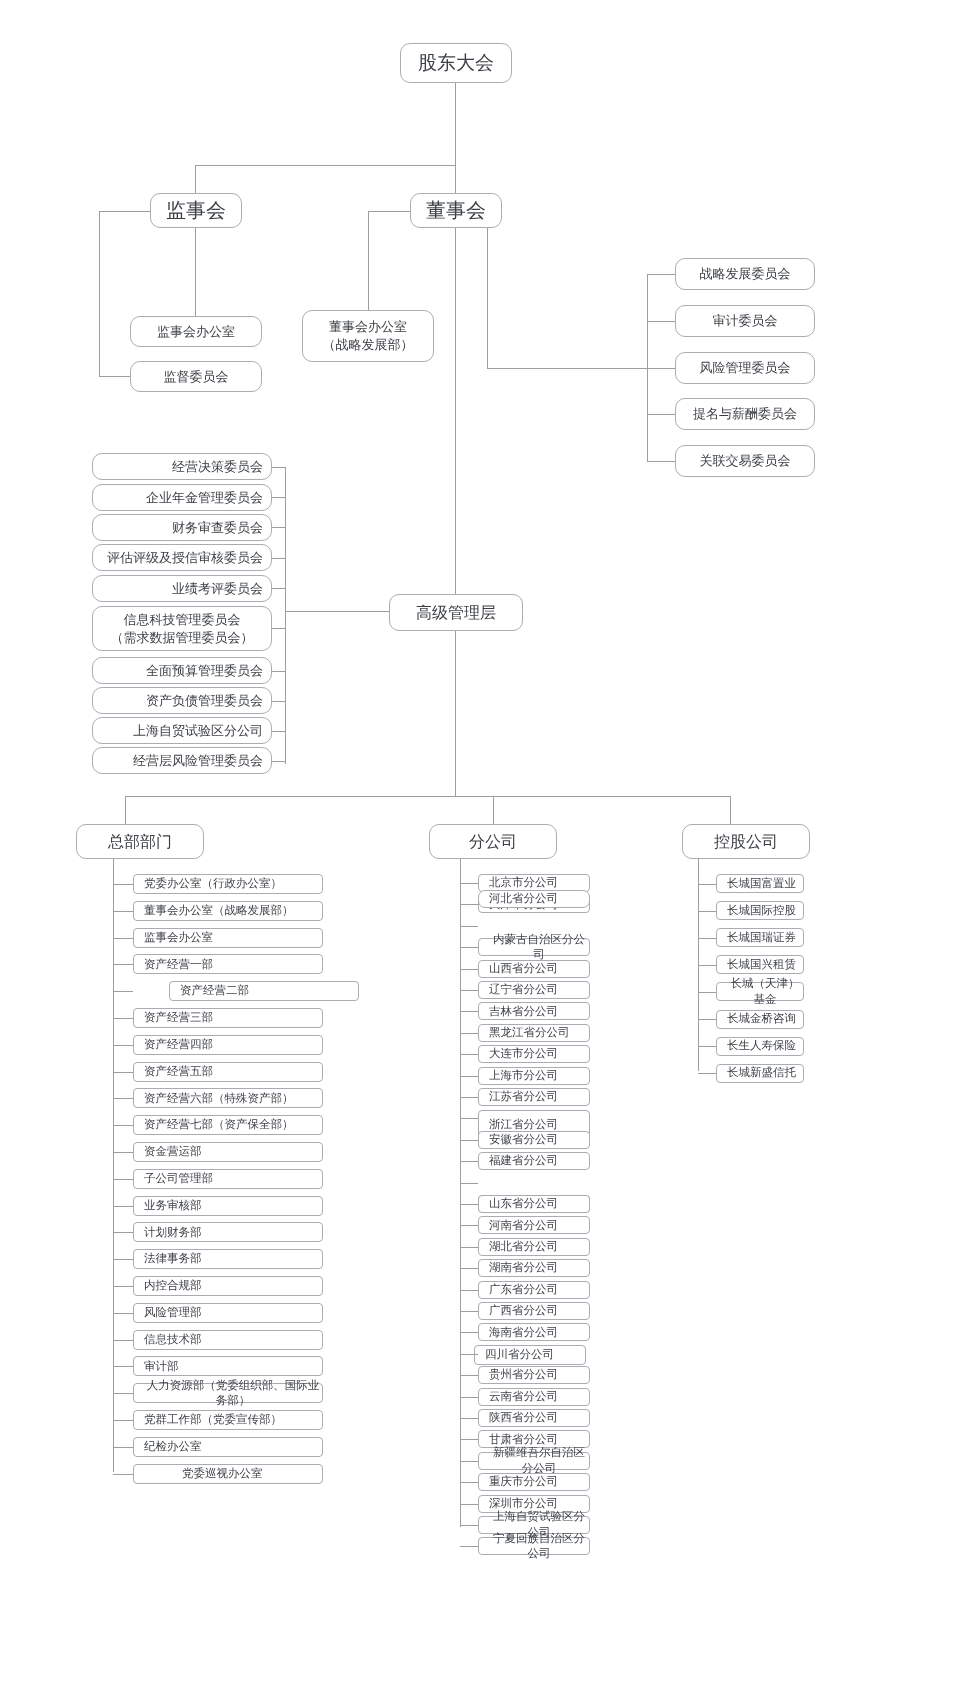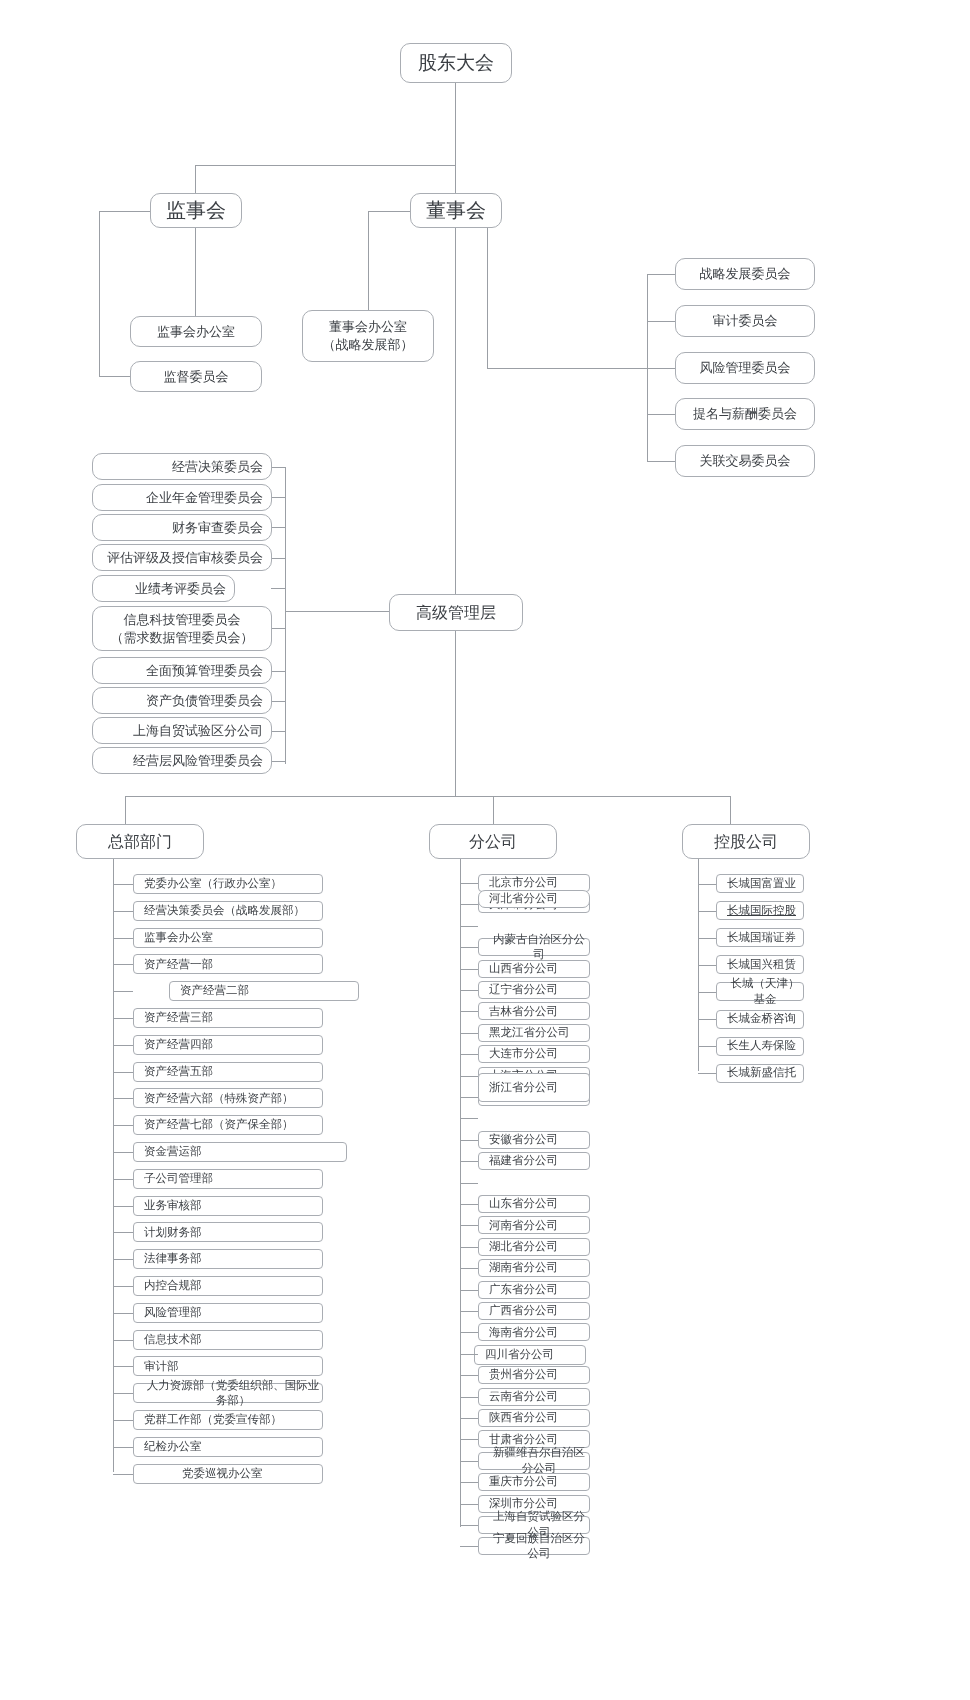--- a/index.html
+++ b/index.html
@@ -155,21 +155,21 @@
   </div>
   <div class="node rounded-lg t-comm t-right" style="left:92px; top:484px; width:180px; height:27px;">
     <span>企业年金管理委员会</span>
   </div>
   <div class="node rounded-lg t-comm t-right" style="left:92px; top:514px; width:180px; height:27px;">
     <span>财务审查委员会</span>
   </div>
   <div class="node rounded-lg t-comm t-right" style="left:92px; top:544px; width:180px; height:27px;">
     <span>评估评级及授信审核委员会</span>
   </div>
-  <div class="node rounded-lg t-comm t-right" style="left:92px; top:575px; width:143px; height:27px;">
+  <div class="node rounded-lg t-comm t-right" style="left:92px; top:575px; width:180px; height:27px;">
     <span>业绩考评委员会</span>
   </div>
   <div class="node rounded-lg t-comm" style="left:92px; top:606px; width:180px; height:45px;">
     <span>信息科技管理委员会
 （需求数据管理委员会）</span>
   </div>
   <div class="node rounded-lg t-comm t-right" style="left:92px; top:657px; width:180px; height:27px;">
     <span>全面预算管理委员会</span>
   </div>
   <div class="node rounded-lg t-comm t-right" style="left:92px; top:687px; width:180px; height:27px;">
@@ -187,30 +187,30 @@
   </div>
   <div class="node rounded-lg t-grp" style="left:429px; top:824px; width:128px; height:35px;">
     <span>分公司</span>
   </div>
   <div class="node rounded-lg t-grp" style="left:682px; top:824px; width:128px; height:35px;">
     <span>控股公司</span>
   </div>
 
   <div id="hq-list">
       <div class="node rounded-xs t-leaf t-left" style="left: 133px; top: 874px; width: 190px; height: 20px;"><span>党委办公室（行政办公室）</span></div>
-      <div class="node rounded-xs t-leaf t-left" style="left: 133px; top: 900.8px; width: 190px; height: 20px;"><span>经营决策委员会（战略发展部）</span></div>
+      <div class="node rounded-xs t-leaf t-left" style="left: 133px; top: 900.8px; width: 190px; height: 20px;"><span>董事会办公室（战略发展部）</span></div>
       <div class="node rounded-xs t-leaf t-left" style="left: 133px; top: 927.6px; width: 190px; height: 20px;"><span>监事会办公室</span></div>
       <div class="node rounded-xs t-leaf t-left" style="left: 133px; top: 954.4px; width: 190px; height: 20px;"><span>资产经营一部</span></div>
       <div class="node rounded-xs t-leaf t-left" style="left: 133px; top: 981.2px; width: 190px; height: 20px; margin-left: 36px;"><span>资产经营二部</span></div>
       <div class="node rounded-xs t-leaf t-left" style="left: 133px; top: 1008px; width: 190px; height: 20px;"><span>资产经营三部</span></div>
       <div class="node rounded-xs t-leaf t-left" style="left: 133px; top: 1034.8px; width: 190px; height: 20px;"><span>资产经营四部</span></div>
       <div class="node rounded-xs t-leaf t-left" style="left: 133px; top: 1061.6px; width: 190px; height: 20px;"><span>资产经营五部</span></div>
       <div class="node rounded-xs t-leaf t-left" style="left: 133px; top: 1088.4px; width: 190px; height: 20px;"><span>资产经营六部（特殊资产部）</span></div>
       <div class="node rounded-xs t-leaf t-left" style="left: 133px; top: 1115.2px; width: 190px; height: 20px;"><span>资产经营七部（资产保全部）</span></div>
-      <div class="node rounded-xs t-leaf t-left" style="left: 133px; top: 1142px; width: 214px; height: 20px;"><span>资金营运部</span></div>
+      <div class="node rounded-xs t-leaf t-left" style="left: 133px; top: 1142px; width: 190px; height: 20px;"><span>资金营运部</span></div>
       <div class="node rounded-xs t-leaf t-left" style="left: 133px; top: 1168.8px; width: 190px; height: 20px;"><span>子公司管理部</span></div>
       <div class="node rounded-xs t-leaf t-left" style="left: 133px; top: 1195.6px; width: 190px; height: 20px;"><span>业务审核部</span></div>
       <div class="node rounded-xs t-leaf t-left" style="left: 133px; top: 1222.4px; width: 190px; height: 20px;"><span>计划财务部</span></div>
       <div class="node rounded-xs t-leaf t-left" style="left: 133px; top: 1249.2px; width: 190px; height: 20px;"><span>法律事务部</span></div>
       <div class="node rounded-xs t-leaf t-left" style="left: 133px; top: 1276px; width: 190px; height: 20px;"><span>内控合规部</span></div>
       <div class="node rounded-xs t-leaf t-left" style="left: 133px; top: 1302.8px; width: 190px; height: 20px;"><span>风险管理部</span></div>
       <div class="node rounded-xs t-leaf t-left" style="left: 133px; top: 1329.6px; width: 190px; height: 20px;"><span>信息技术部</span></div>
       <div class="node rounded-xs t-leaf t-left" style="left: 133px; top: 1356.4px; width: 190px; height: 20px;"><span>审计部</span></div>
       <div class="node rounded-xs t-leaf t-left" style="left: 133px; top: 1383.2px; width: 190px; height: 20px;"><span>人力资源部（党委组织部、国际业务部）</span></div>
       <div class="node rounded-xs t-leaf t-left" style="left: 133px; top: 1410px; width: 190px; height: 20px;"><span>党群工作部（党委宣传部）</span></div>
@@ -222,21 +222,21 @@
       <div class="node rounded-xs t-leaf t-left" style="left: 478px; top: 895.4px; width: 112px; height: 18px;"><span>天津市分公司</span></div>
       <div class="node rounded-xs t-leaf t-left" style="left: 478px; top: 890px; width: 112px; height: 18px; border-radius: 7px;"><span>河北省分公司</span></div>
       <div class="node rounded-xs t-leaf t-left" style="left: 478px; top: 938.2px; width: 112px; height: 18px;"><span>内蒙古自治区分公司</span></div>
       <div class="node rounded-xs t-leaf t-left" style="left: 478px; top: 959.6px; width: 112px; height: 18px;"><span>山西省分公司</span></div>
       <div class="node rounded-xs t-leaf t-left" style="left: 478px; top: 981px; width: 112px; height: 18px;"><span>辽宁省分公司</span></div>
       <div class="node rounded-xs t-leaf t-left" style="left: 478px; top: 1002.4px; width: 112px; height: 18px;"><span>吉林省分公司</span></div>
       <div class="node rounded-xs t-leaf t-left" style="left: 478px; top: 1023.8px; width: 112px; height: 18px;"><span>黑龙江省分公司</span></div>
       <div class="node rounded-xs t-leaf t-left" style="left: 478px; top: 1045.2px; width: 112px; height: 18px;"><span>大连市分公司</span></div>
       <div class="node rounded-xs t-leaf t-left" style="left: 478px; top: 1066.6px; width: 112px; height: 18px;"><span>上海市分公司</span></div>
       <div class="node rounded-xs t-leaf t-left" style="left: 478px; top: 1088px; width: 112px; height: 18px;"><span>江苏省分公司</span></div>
-      <div class="node rounded-xs t-leaf t-left" style="left: 478px; top: 1073px; width: 112px; height: 29px;"><span>浙江省分公司</span></div>
+      <div class="node rounded-xs t-leaf t-left" style="left: 478px; top: 1110px; width: 112px; height: 29px;"><span>浙江省分公司</span></div>
       <div class="node rounded-xs t-leaf t-left" style="left: 478px; top: 1130.8px; width: 112px; height: 18px;"><span>安徽省分公司</span></div>
       <div class="node rounded-xs t-leaf t-left" style="left: 478px; top: 1152.2px; width: 112px; height: 18px;"><span>福建省分公司</span></div>
       <div class="node rounded-xs t-leaf t-left" style="left: 478px; top: 1195px; width: 112px; height: 18px;"><span>江西省分公司</span></div>
       <div class="node rounded-xs t-leaf t-left" style="left: 478px; top: 1195px; width: 112px; height: 18px;"><span>山东省分公司</span></div>
       <div class="node rounded-xs t-leaf t-left" style="left: 478px; top: 1216.4px; width: 112px; height: 18px;"><span>河南省分公司</span></div>
       <div class="node rounded-xs t-leaf t-left" style="left: 478px; top: 1237.8px; width: 112px; height: 18px;"><span>湖北省分公司</span></div>
       <div class="node rounded-xs t-leaf t-left" style="left: 478px; top: 1259.2px; width: 112px; height: 18px;"><span>湖南省分公司</span></div>
       <div class="node rounded-xs t-leaf t-left" style="left: 478px; top: 1280.6px; width: 112px; height: 18px;"><span>广东省分公司</span></div>
       <div class="node rounded-xs t-leaf t-left" style="left: 478px; top: 1302px; width: 112px; height: 18px;"><span>广西省分公司</span></div>
       <div class="node rounded-xs t-leaf t-left" style="left: 478px; top: 1323.4px; width: 112px; height: 18px;"><span>海南省分公司</span></div>
@@ -246,21 +246,21 @@
       <div class="node rounded-xs t-leaf t-left" style="left: 478px; top: 1409px; width: 112px; height: 18px;"><span>陕西省分公司</span></div>
       <div class="node rounded-xs t-leaf t-left" style="left: 478px; top: 1430.4px; width: 112px; height: 18px;"><span>甘肃省分公司</span></div>
       <div class="node rounded-xs t-leaf t-left" style="left: 478px; top: 1451.8px; width: 112px; height: 18px;"><span>新疆维吾尔自治区分公司</span></div>
       <div class="node rounded-xs t-leaf t-left" style="left: 478px; top: 1473.2px; width: 112px; height: 18px;"><span>重庆市分公司</span></div>
       <div class="node rounded-xs t-leaf t-left" style="left: 478px; top: 1494.6px; width: 112px; height: 18px;"><span>深圳市分公司</span></div>
       <div class="node rounded-xs t-leaf t-left" style="left: 478px; top: 1516px; width: 112px; height: 18px;"><span>上海自贸试验区分公司</span></div>
       <div class="node rounded-xs t-leaf t-left" style="left: 478px; top: 1537.4px; width: 112px; height: 18px;"><span>宁夏回族自治区分公司</span></div>
     </div>
   <div id="holding-list">
       <div class="node rounded-xs t-leaf t-left" style="left: 716px; top: 874px; width: 88px; height: 19px;"><span>长城国富置业</span></div>
-      <div class="node rounded-xs t-leaf t-left" style="left: 716px; top: 901.1px; width: 88px; height: 19px; text-decoration: underline;"><span>长城国际控股</span></div>
+      <div class="node rounded-xs t-leaf t-left" style="left: 716px; top: 901.1px; width: 88px; height: 19px;"><span>长城国际控股</span></div>
       <div class="node rounded-xs t-leaf t-left" style="left: 716px; top: 928.2px; width: 88px; height: 19px;"><span>长城国瑞证券</span></div>
       <div class="node rounded-xs t-leaf t-left" style="left: 716px; top: 955.3px; width: 88px; height: 19px;"><span>长城国兴租赁</span></div>
       <div class="node rounded-xs t-leaf t-left" style="left: 716px; top: 982.4px; width: 88px; height: 19px;"><span>长城（天津）基金</span></div>
       <div class="node rounded-xs t-leaf t-left" style="left: 716px; top: 1009.5px; width: 88px; height: 19px;"><span>长城金桥咨询</span></div>
       <div class="node rounded-xs t-leaf t-left" style="left: 716px; top: 1036.6px; width: 88px; height: 19px;"><span>长生人寿保险</span></div>
       <div class="node rounded-xs t-leaf t-left" style="left: 716px; top: 1063.7px; width: 88px; height: 19px;"><span>长城新盛信托</span></div>
     </div>
 
 <div class="line h" style="left: 113px; top: 884px; width: 20px;"></div>
     <div class="line h" style="left: 113px; top: 910.8px; width: 20px;"></div>

